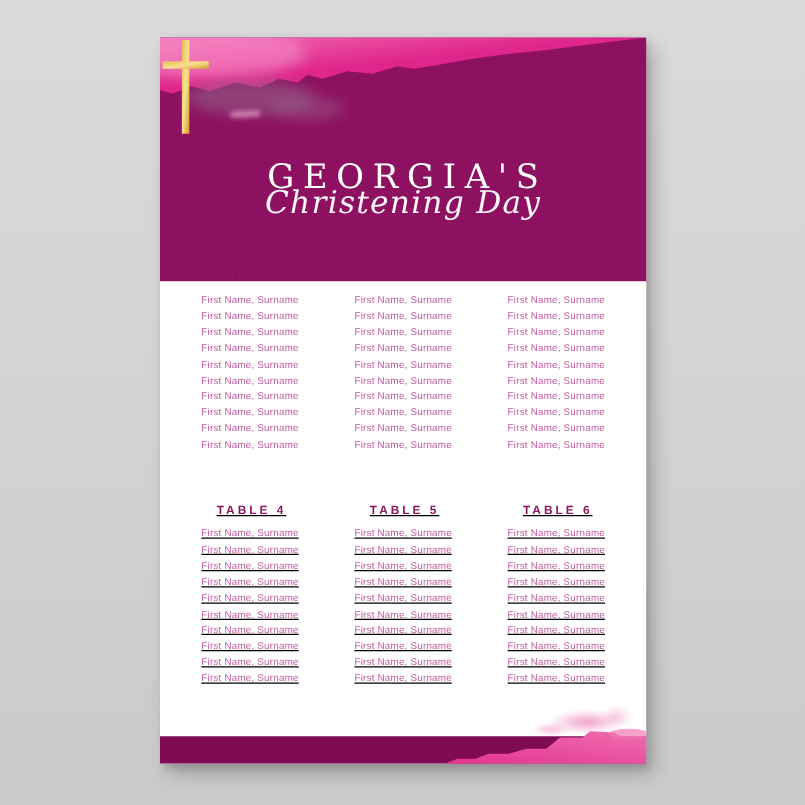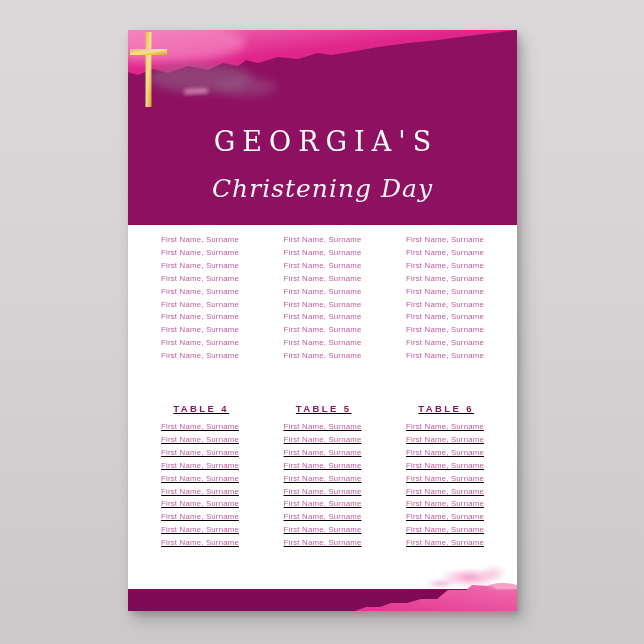--- a/index.html
+++ b/index.html
@@ -22,21 +22,21 @@
   .cross{
     position:absolute;left:174px;top:13px;width:41px;height:78px;
   }
   .title{
     position:absolute;left:0;top:96px;width:100%;
     text-align:center;color:#ffffff;
     font-family:"DejaVu Serif",serif;
     font-size:27px;letter-spacing:7px;text-indent:7px;
   }
   .subtitle{
-    position:absolute;left:0;top:144px;width:100%;
+    position:absolute;left:0;top:117px;width:100%;
     text-align:center;color:#fdf7fb;
     font-family:"DejaVu Serif",serif;font-style:italic;
     font-size:25px;letter-spacing:1px;
   }
   
   .section{
     position:absolute;left:0;width:389px;
     display:flex;justify-content:space-between;
     padding:0 16px;box-sizing:border-box;
   }

